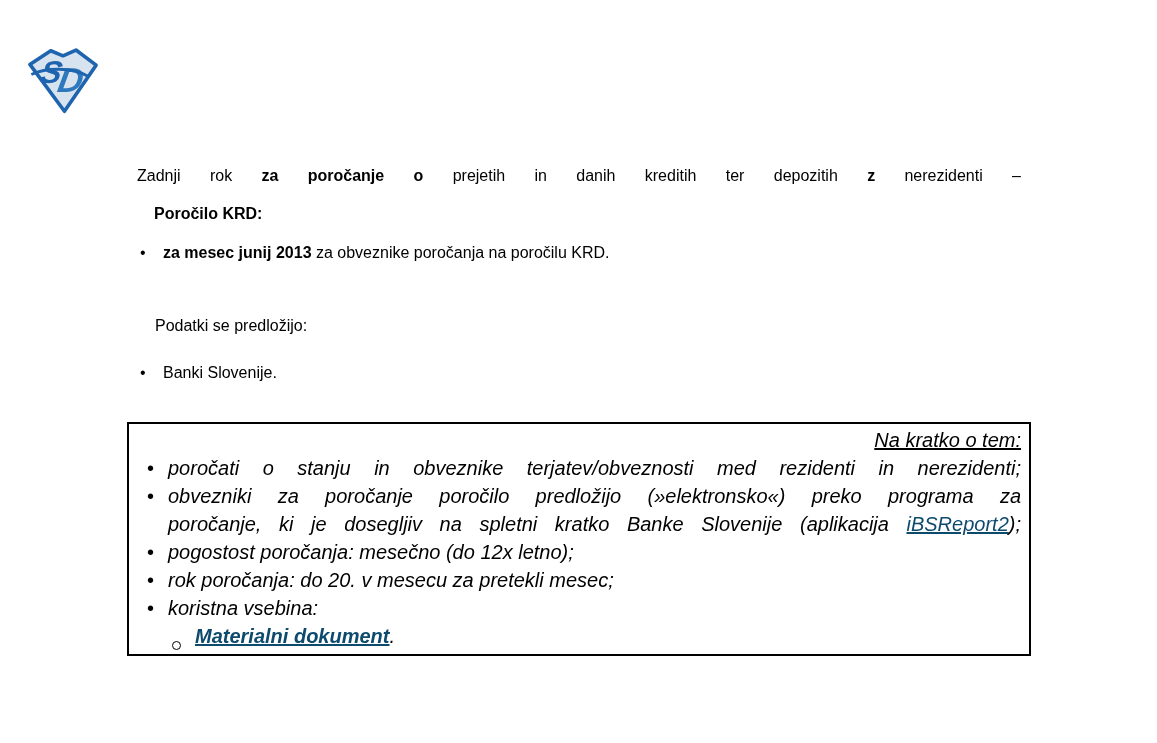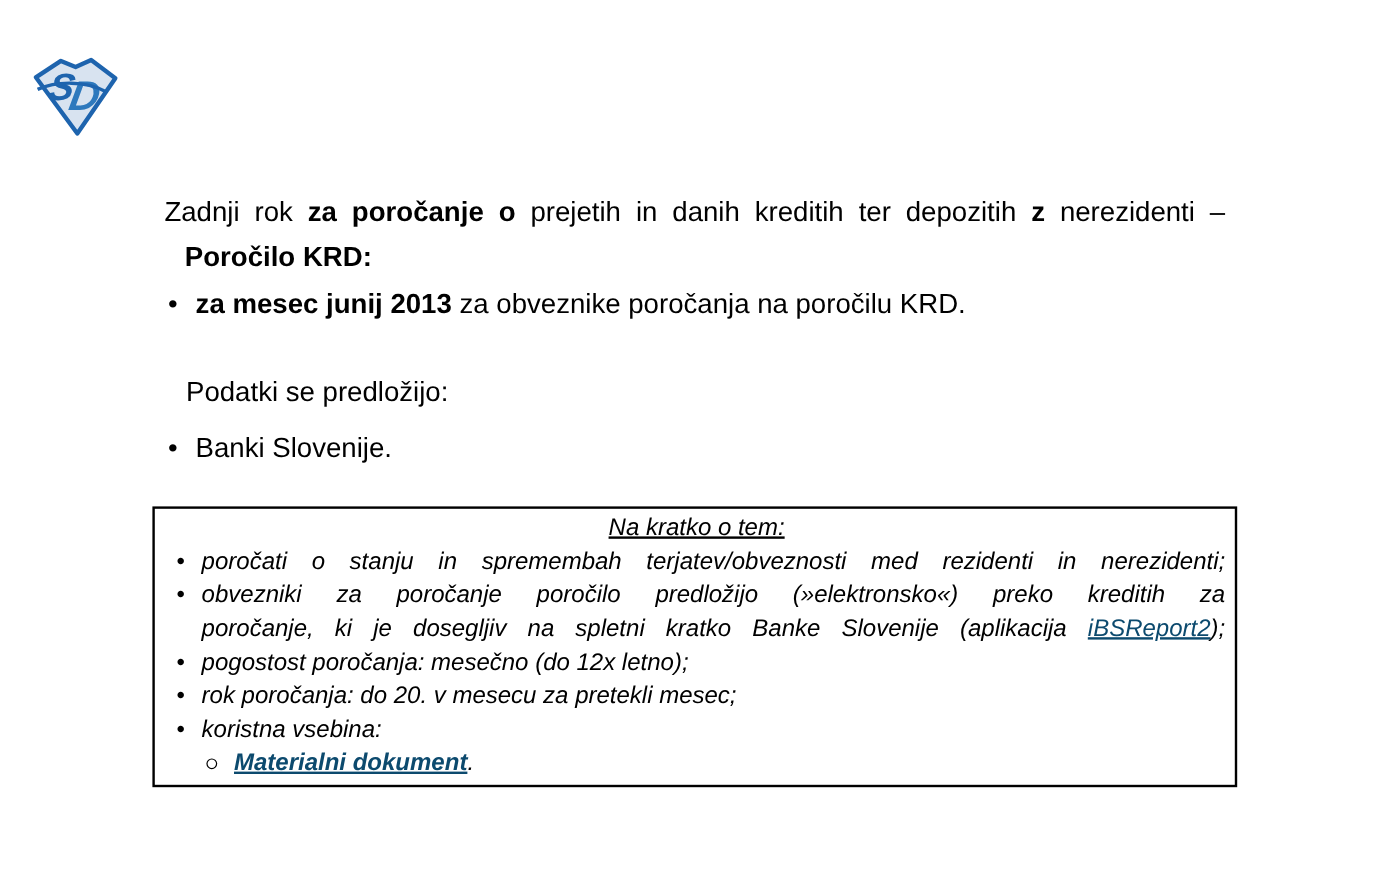--- a/index.html
+++ b/index.html
@@ -1,45 +1,45 @@
 <!DOCTYPE html>
 <html><head>
 <meta charset="utf-8">
 <style>
   html,body{margin:0;padding:0}
   body{
     width:1157px;height:743px;background:#ffffff;position:relative;overflow:hidden;
     font-family:"Liberation Sans","DejaVu Sans",sans-serif;color:#000;
   }
   .abs{position:absolute}
-  .txt{font-size:23px;line-height:24px}
+  .txt{font-size:16px;line-height:24px}
   .just{text-align:justify;text-align-last:justify}
   .b{font-weight:bold}
   .u{text-decoration:underline}
   .link{color:#0c4a6e;text-decoration:underline;cursor:pointer}
   
   .intro1{left:137px;top:164px;width:884px}
   .intro2{left:154px;top:202px;width:884px;font-weight:bold}
   .deadline{left:137px;top:241px;width:884px}
   .podatki{left:155px;top:314px;width:884px}
   .banki{left:137px;top:361px;width:884px}
   .bullet-row{display:flex}
   .marker{flex:0 0 26px;width:26px;padding-left:3px;box-sizing:border-box}
   .btext{flex:1}
   
   .infobox{
     position:absolute;left:127px;top:422px;width:904px;box-sizing:border-box;
     border:2px solid #000;padding:2px 8px 4px 11px;
     font-style:italic;font-size:20px;line-height:28px;
   }
-  .box-title{text-align:center}
+  .box-title{text-align:right}
   .box-item{display:flex}
   .box-item .marker2{flex:0 0 28px;width:28px;padding-left:7px;box-sizing:border-box;font-style:normal}
   .bline{width:100%}
-  .sub-row{display:flex;align-items:center;padding-left:32px}
+  .sub-row{display:flex;align-items:flex-end;padding-left:32px}
   .circle{
     flex:0 0 9px;width:9px;height:9px;border:2px solid #000;border-radius:50%;
     box-sizing:border-box;margin-right:14px;border-width:1.5px;
   }
   
   .logo{position:absolute;left:27px;top:45px;width:72px;height:72px}
 </style>
 </head>
 <body>
 
@@ -67,27 +67,27 @@
     <span class="marker">•</span>
     <div class="btext">Banki Slovenije.</div>
   </div>
 
   <div class="infobox">
     <div class="box-title"><span class="u">Na kratko o tem:</span></div>
     <div id="box-items">
         <div class="box-item">
           <span class="marker2">•</span>
           <div class="btext">
-            <div class="bline just"><span>poročati o stanju in spremembah terjatev/obveznosti med rezidenti in nerezidenti;</span></div>
+            <div class="bline just"><span>poročati o stanju in obveznike terjatev/obveznosti med rezidenti in nerezidenti;</span></div>
           </div>
         </div>
         <div class="box-item">
           <span class="marker2">•</span>
           <div class="btext">
-            <div class="bline just"><span>obvezniki za poročanje poročilo predložijo (»elektronsko«) preko kreditih za</span></div>
+            <div class="bline just"><span>obvezniki za poročanje poročilo predložijo (»elektronsko«) preko programa za</span></div>
             <div class="bline just"><span>poročanje, ki je dosegljiv na spletni kratko Banke Slovenije (aplikacija </span><span class="link">iBSReport2</span><span>);</span></div>
           </div>
         </div>
         <div class="box-item">
           <span class="marker2">•</span>
           <div class="btext">
             <div class="bline"><span>pogostost poročanja: mesečno (do 12x letno);</span></div>
           </div>
         </div>
         <div class="box-item">

